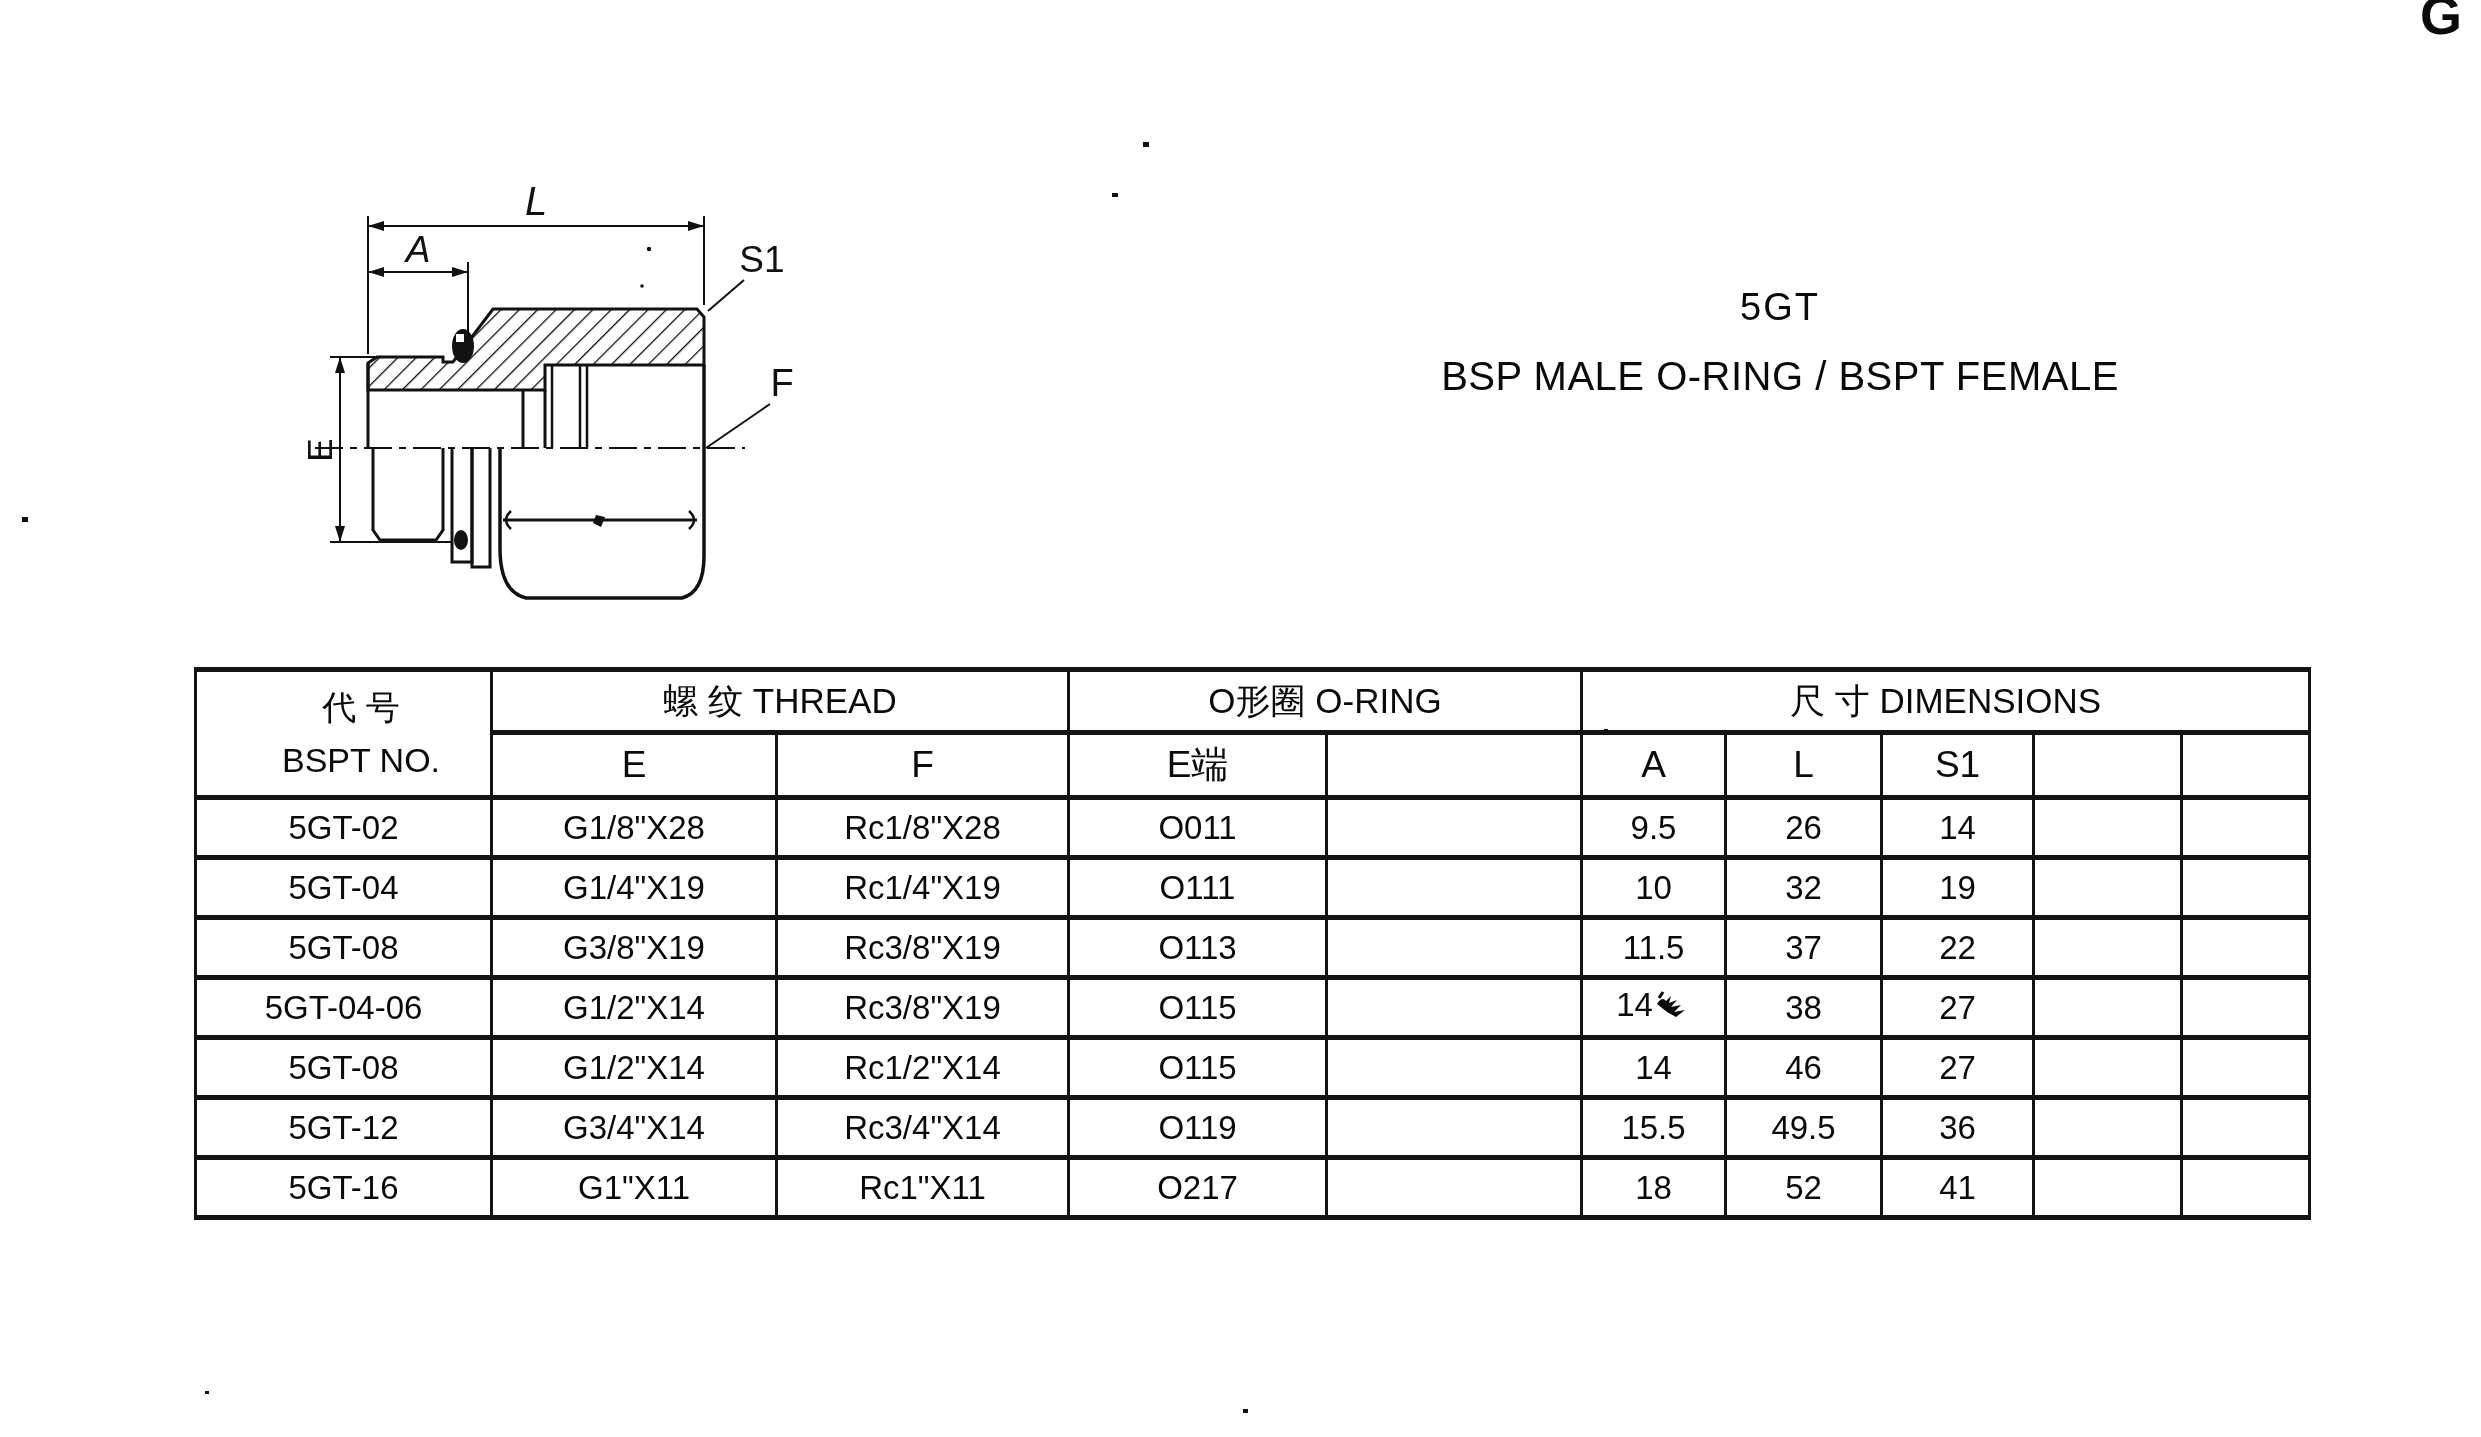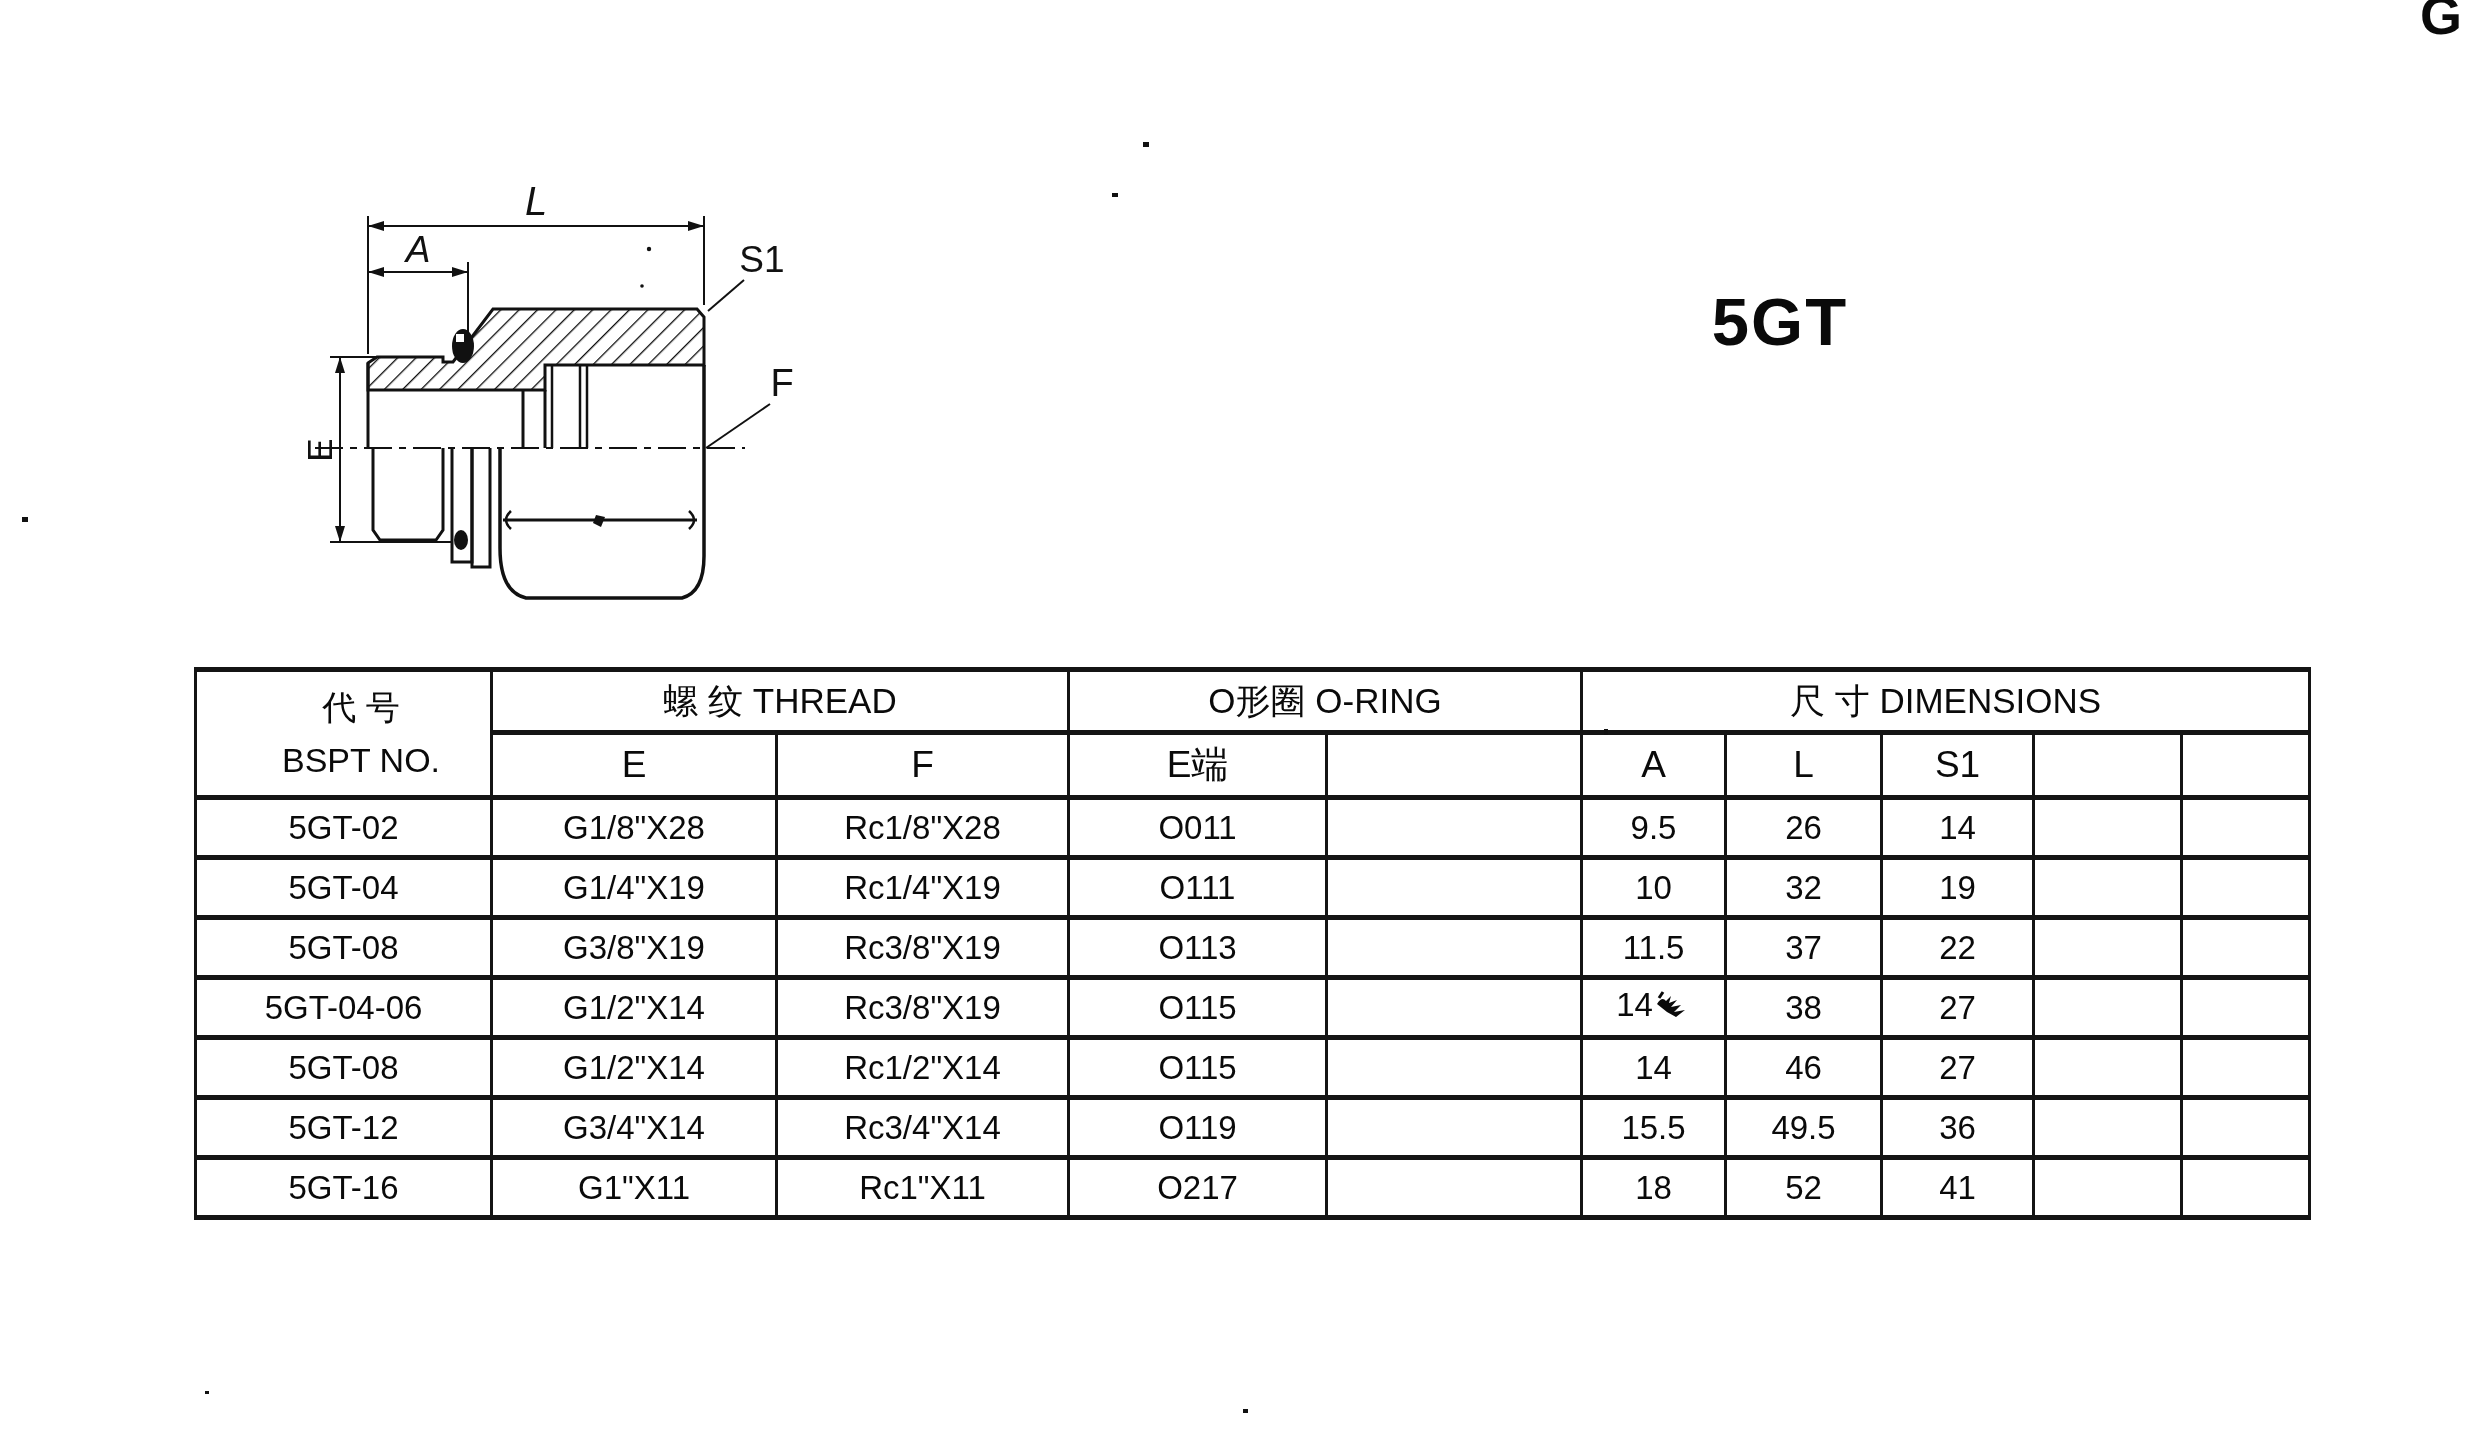--- a/index.html
+++ b/index.html
@@ -5,21 +5,21 @@
   html,body{margin:0;padding:0;background:#e8e8e8;}
   .page{
     position:relative;width:2481px;height:1437px;background:#ffffff;
     overflow:hidden;color:#0a0a0a;
     font-family:"Liberation Sans","DejaVu Sans",sans-serif;
   }
   
   .corner-g{position:absolute;left:2420px;top:-16px;font-size:54px;font-weight:700;}
   
   .titleblock{position:absolute;left:1390px;top:288px;width:780px;text-align:center;}
-  .model{font-size:67px;font-weight:700;letter-spacing:2px;line-height:1;}
+  .model{font-size:38px;font-weight:400;letter-spacing:2px;line-height:1;}
   .sub-zh{margin-top:90px;font-size:40px;line-height:1.2;letter-spacing:1px;}
   .sub-en{margin-top:26px;font-size:40px;line-height:1.2;letter-spacing:0.5px;}
   
   .drawing{position:absolute;left:230px;top:120px;width:700px;height:540px;}
   
   table.spec{
     position:absolute;left:194px;top:667px;width:2114px;
     border-collapse:collapse;table-layout:fixed;
     font-size:33px;color:#0a0a0a;
   }
@@ -105,20 +105,21 @@
       <line x1="540" y1="284" x2="476" y2="328" stroke="#111" stroke-width="2"></line>
       <text x="552" y="276" text-anchor="middle" font-size="38" fill="#111">F</text>
 
       <circle cx="419" cy="129" r="2.2" fill="#111"></circle>
       <circle cx="412" cy="166" r="1.8" fill="#111"></circle>
     </svg>
   </div>
 
   <div class="titleblock">
     <div class="model">5GT</div>
+    <div class="sub-en">BSP MALE O-RING / BSPT FEMALE</div>
   </div>
 
   <table class="spec">
     <colgroup>
       <col style="width:296px">
         <col style="width:285px">
         <col style="width:292px">
       <col style="width:258px">
         <col style="width:255px">
         <col style="width:144px">

